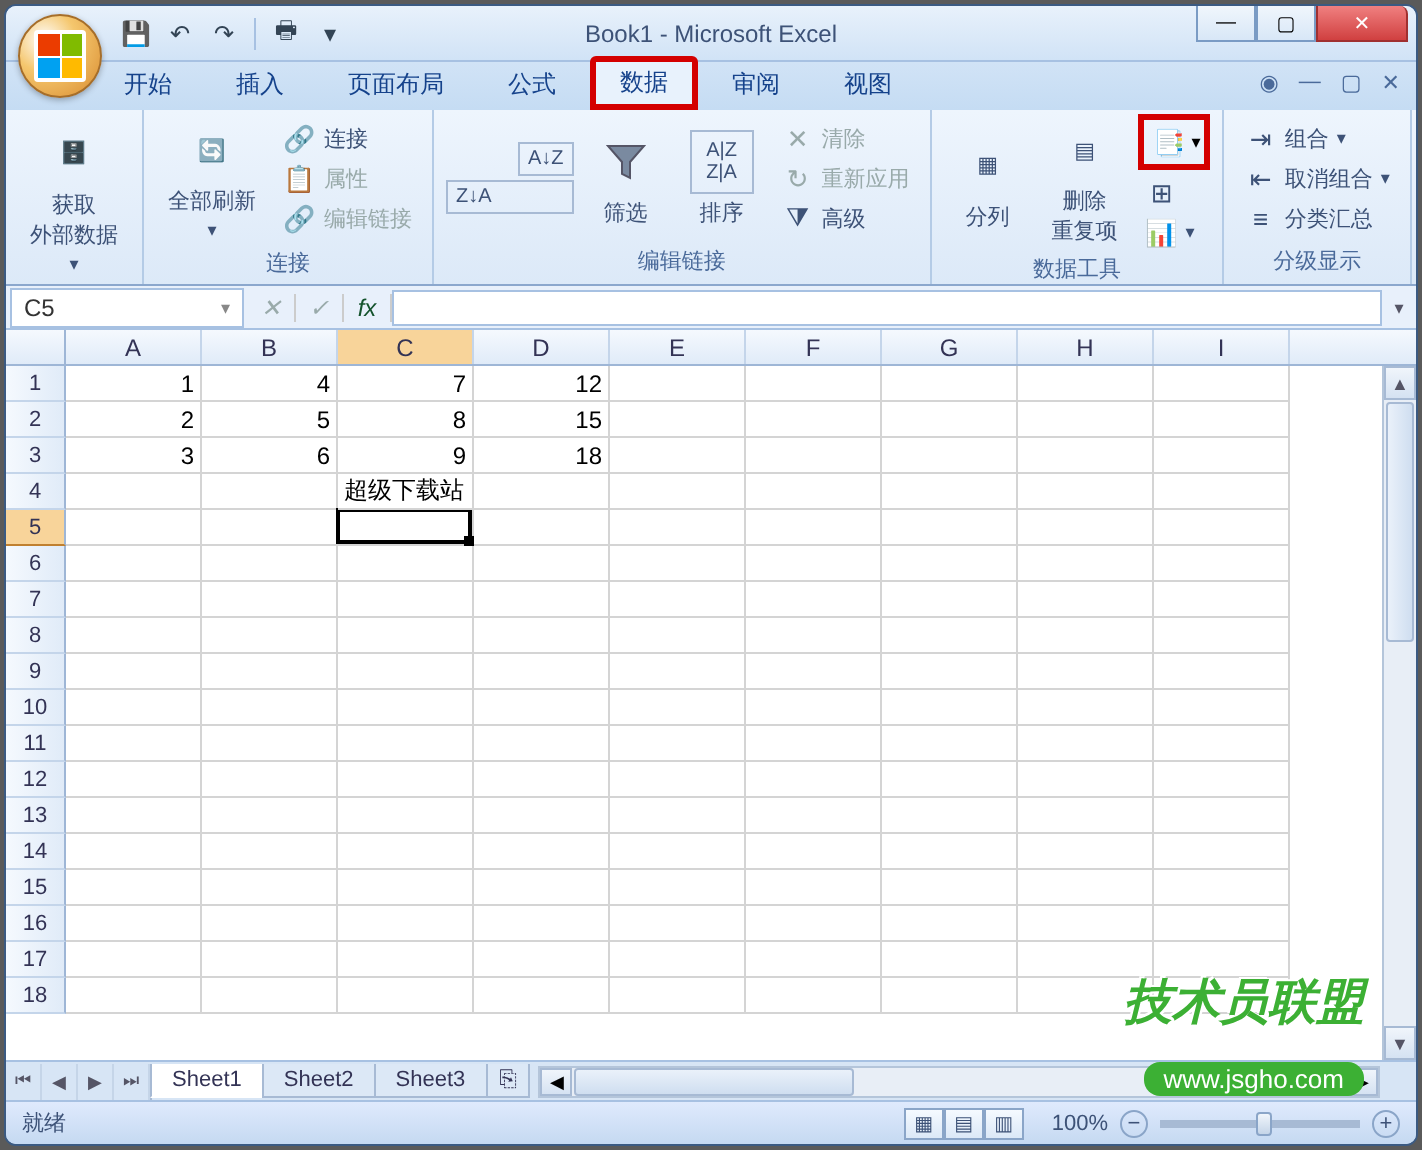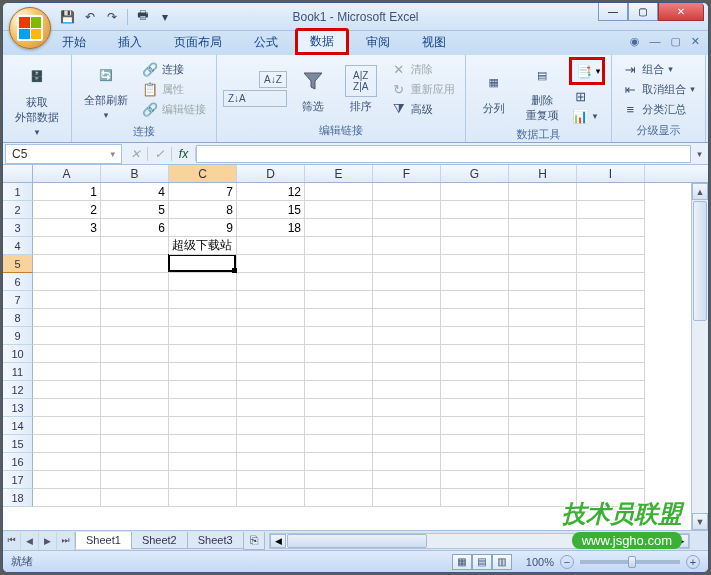--- a/index.html
+++ b/index.html
@@ -86,21 +86,21 @@
 .status-bar { height: 22px; background: linear-gradient(#dfeafd, #c5d9f1); border-top: 1px solid #a7c1e2; display: flex; align-items: center; font-size: 11px; color: #3d5277; padding: 0 8px; justify-content: space-between; }
 .zoom-area { display: flex; align-items: center; gap: 6px; }
 .view-btns { display: flex; gap: 0; margin-right: 8px; }
 .view-btn { width: 20px; height: 16px; border: 1px solid #8aa5c8; background: linear-gradient(#f5faff,#dbe8f7); display:flex; align-items:center; justify-content:center; font-size: 10px; }
 .zoom-slider { width: 100px; height: 4px; background: #a7bad4; position: relative; }
 .zoom-thumb { position: absolute; left: 48px; top: -4px; width: 8px; height: 12px; background: linear-gradient(#f0f5fb,#c5d5e8); border: 1px solid #8aa5c8; border-radius: 2px; }
 
 
 .watermark { position: absolute; right: 29px; bottom: 26px; pointer-events: none; text-align: right; }
 .wm-top { font-size: 24px; font-weight: bold; color: #3cb034; text-shadow: 1px 1px 0 #fff, -1px -1px 0 #fff; font-style: italic; }
-.wm-bot { background: #3cb034; color: #fff; font-size: 13px; padding: 1px 10px; border-radius: 8px; display: inline-block; margin-top: 2px; }
+.wm-bot { background: #3cb034; color: #fff; font-size: 13px; padding: 1px 10px; border-radius: 8px; display: inline-block; margin-top: 14px; }
 
 .disabled { color: #9aa; }
 </style>
 </head>
 <body>
 
 <div class="window">
 
   <div class="titlebar">
     <div class="office-btn">

